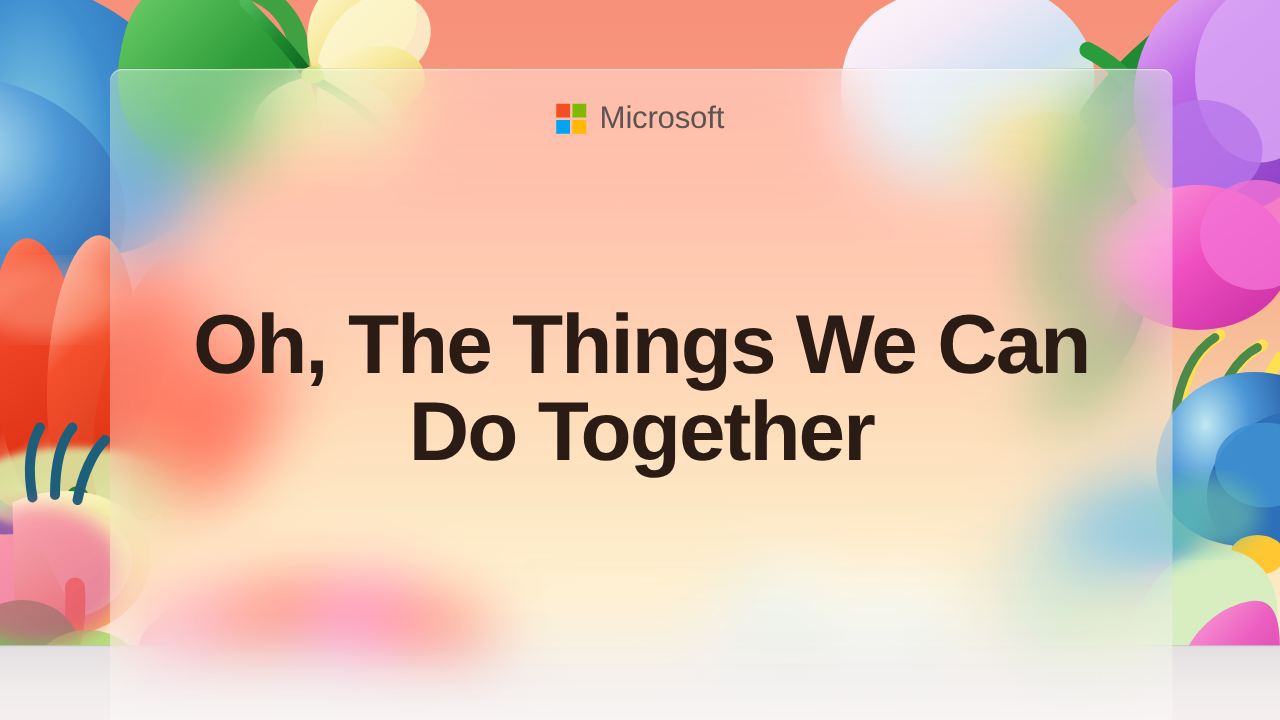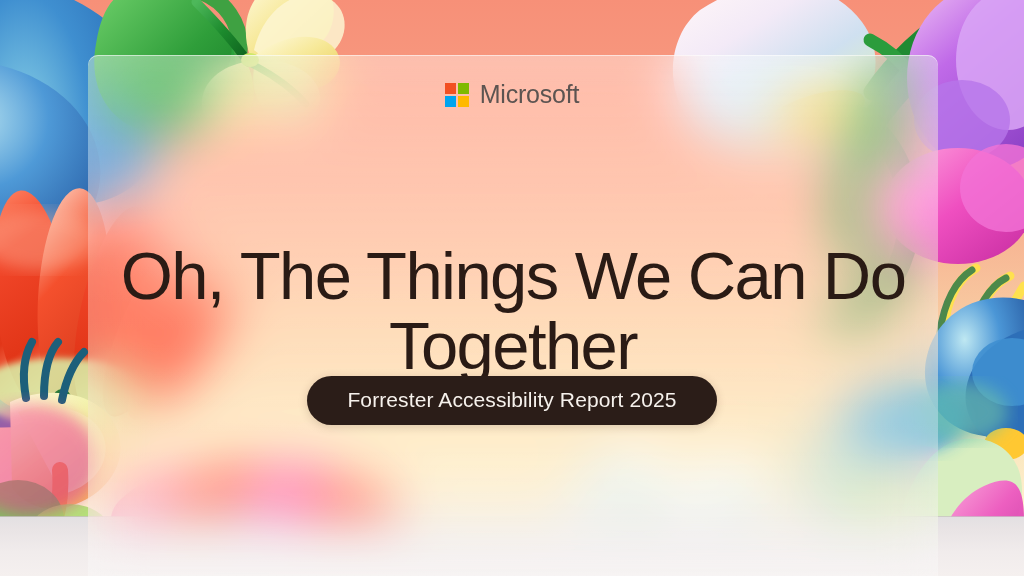--- a/index.html
+++ b/index.html
@@ -401,19 +401,16 @@
   <div class="ms-lockup">
     <span class="ms-grid">
       <span class="ms-sq" style="background:#f25022"></span>
       <span class="ms-sq" style="background:#7fba00"></span>
       <span class="ms-sq" style="background:#00a4ef"></span>
       <span class="ms-sq" style="background:#ffb900"></span>
     </span>
     <span class="ms-word" style="color: rgb(92, 84, 81);">Microsoft</span>
   </div>
 
-  <h1 class="headline" style="color: rgb(42, 27, 21);">Oh, The Things We Can Do Together</h1>
-
-  <div class="badge-wrap">
-    <div class="badge" style="background: rgb(43, 29, 24); color: rgb(246, 241, 236);">Forrester Accessibility Report 2025</div>
-  </div>
+  <h1 class="headline" style="color: rgb(42, 27, 21); font-weight: bold;">Oh, The Things We Can Do Together</h1>
+
 
 </div>
 
 </body></html>

